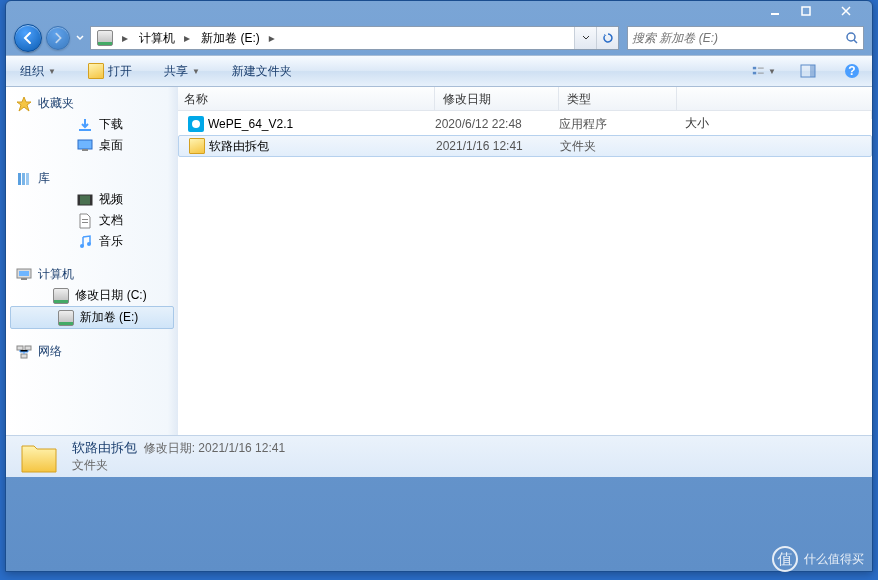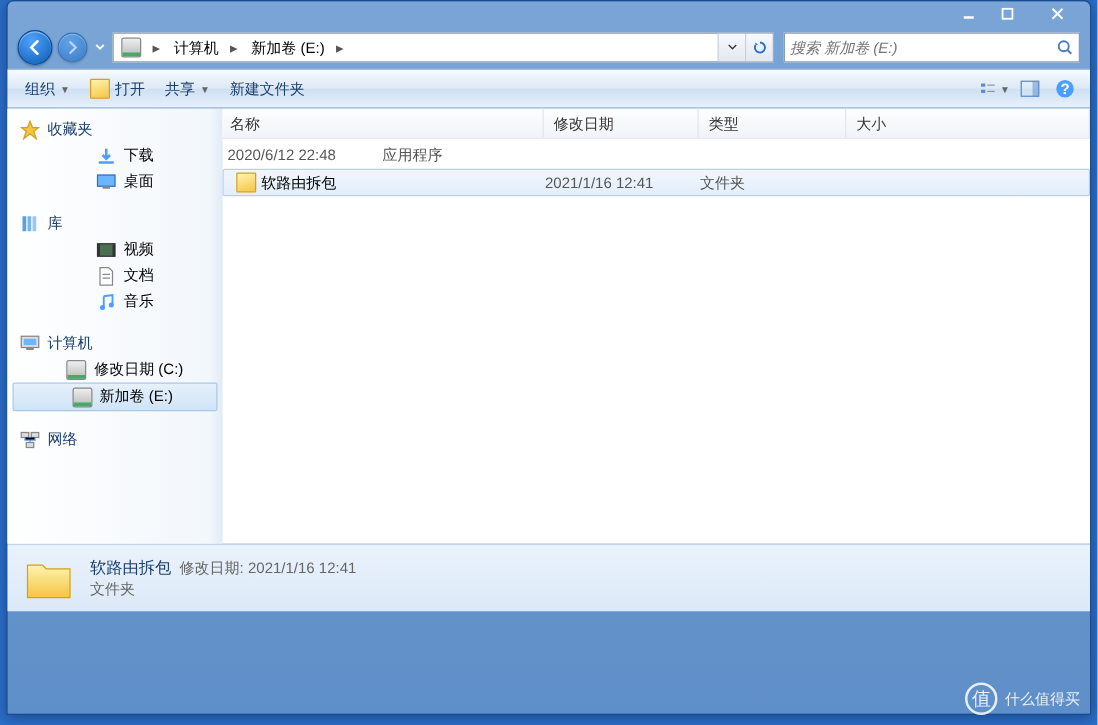--- a/index.html
+++ b/index.html
@@ -13,47 +13,47 @@
 .nav-btn { width: 28px; height: 28px; border-radius: 50%; background: radial-gradient(circle at 40% 30%,#4fa3ff 0,#0a5bb0 100%); border: 1px solid #0a4d99; display: flex; align-items: center; justify-content: center; box-shadow: inset 0 1px 1px rgba(255,255,255,.5),0 1px 2px rgba(0,0,0,.3); }
 .nav-btn.fwd { opacity: .55; width: 24px; height: 24px; }
 .nav-drop { width: 12px; height: 24px; display: flex; align-items: center; justify-content: center; }
 .address-bar { flex: 1; height: 24px; background: #fff; border: 1px solid #8a9cb2; display: flex; align-items: center; }
 .address-bar .crumb { padding: 0 4px 0 6px; height: 100%; display: flex; align-items: center; color: #000; }
 .address-bar .arrow { padding: 0 5px; color: #555; height:100%; display:flex; align-items:center;}
 .addr-tail { margin-left: auto; display: flex; }
 .addr-btn { width: 22px; height: 22px; border-left: 1px solid #c8d0da; display: flex; align-items: center; justify-content: center; background: linear-gradient(#f7f9fc,#e2e8f1); }
 .search-box { width: 237px; height: 24px; background: #fff; border: 1px solid #8a9cb2; margin-left: 4px; display: flex; align-items: center; padding: 0 4px; }
 .search-box input { border: 0; outline: 0; flex: 1; color: #888; font-style: italic; background: transparent; }
-.toolbar { height: 32px; background: linear-gradient(#f7fbff,#dde9f7 48%,#cfe0f3 52%,#e7f1fb); border-top: 1px solid #a8bdd6; border-bottom: 1px solid #a8bdd6; display: flex; align-items: center; padding: 0 8px; gap: 4px; }
+.toolbar { height: 32px; background: linear-gradient(#f7fbff,#dde9f7 48%,#cfe0f3 52%,#e7f1fb); border-top: 1px solid #a8bdd6; border-bottom: 1px solid #a8bdd6; display: flex; align-items: center; padding: 0 8px; gap: 20px; }
 .tb-item { padding: 2px 6px; display: flex; align-items: center; gap: 4px; color: #1a3e6e; }
 .tb-item .drop { font-size: 8px; color: #666; }
 .tb-spacer { flex: 1; }
 .tb-icon { width: 24px; height: 24px; display: flex; align-items: center; justify-content: center; }
 .body-area { display: flex; height: 348px; background: #fff; }
 .sidebar { width: 172px; background: linear-gradient(90deg,#fff 0,#f2f7fc 94%,#e1eaf5 100%); overflow-y: auto; padding: 6px 0; }
 .side-group { margin-bottom: 12px; }
 .side-head { display: flex; align-items: center; gap: 6px; padding: 2px 10px; color: #1a3e6e; font-weight: 400; }
 .side-item { display: flex; align-items: center; gap: 6px; padding: 2px 10px 2px 26px; color: #000; justify-content: center; }
 .side-item.selected { background: linear-gradient(#e6f1fb,#cfe4f8); border: 1px solid #a8c8e8; border-radius: 2px; margin: 0 4px; padding-left: 22px; }
 .icon16 { width: 16px; height: 16px; flex-shrink: 0; }
 .content { flex: 1; display: flex; flex-direction: column; }
 .columns { display: flex; height: 24px; border-bottom: 1px solid #e1e6ed; background: linear-gradient(#fdfefe,#f0f4f9); color: #333; }
 .col { padding: 4px 8px; border-right: 1px solid #e1e6ed; }
 .col-name { width: 257px; padding-left: 6px; }
 .col-date { width: 124px; }
 .col-type { width: 118px; }
-.col-size { flex: 1; }
+.col-size { flex: 1; margin-top: 24px; }
 .file-list { flex: 1; padding: 2px 0; }
 .file-row { display: flex; align-items: center; height: 22px; padding: 0 4px; }
 .file-row.selected { background: linear-gradient(#f1f6fc,#e2eefb); border: 1px solid #b6d1ee; border-radius: 2px; }
 .cell-name { width: 253px; display: flex; align-items: center; gap: 4px; padding-left: 6px; }
 .cell-date { width: 124px; color: #555; }
 .cell-type { width: 118px; color: #555; }
 .cell-size { flex: 1; color: #555; text-align: right; padding-right: 60px; }
-.details-pane { height: 54px; background: linear-gradient(#eaf2fb,#dce9f8); border-top: 1px solid #c1d3e8; display: flex; align-items: center; padding: 4px 12px; gap: 12px; }
+.details-pane { height: 42px; background: linear-gradient(#eaf2fb,#dce9f8); border-top: 1px solid #c1d3e8; display: flex; align-items: center; padding: 4px 12px; gap: 12px; }
 .details-pane .big-icon { width: 42px; height: 42px; }
 .details-text .title { font-size: 13px; color: #1a3e6e; }
 .details-text .sub { color: #666; }
 .folder-ico { background: linear-gradient(160deg,#fff3b0,#f5c542); border-radius: 1px; border: 1px solid #d4a020; }
 .drive-ico { background: linear-gradient(#eee,#bbb); border: 1px solid #888; border-radius: 2px; position: relative; }
 .drive-ico::after { content: ""; position: absolute; left: 0; right: 0; bottom: 0; height: 3px; background: #4a6; }
 .watermark { position: absolute; right: 14px; bottom: 8px; display: flex; align-items: center; gap: 6px; color: #fff; font-size: 13px; opacity: .85; pointer-events: none; }
 .watermark .circ { width: 26px; height: 26px; border: 2px solid #fff; border-radius: 50%; display: flex; align-items: center; justify-content: center; font-size: 15px; }
 </style>
 </head>
@@ -258,20 +258,27 @@
 
     <div class="content">
       <div class="columns">
         <div class="col col-name">名称</div>
         <div class="col col-date">修改日期</div>
         <div class="col col-type">类型</div>
         <div class="col col-size">大小</div>
       </div>
       <div class="file-list">
         <div class="file-row">
+          <div class="cell-name">
+              <svg class="icon16" viewBox="0 0 16 16">
+                <rect width="16" height="16" rx="2" fill="#00a8e8"></rect>
+                <circle cx="8" cy="8" r="4" fill="#fff"></circle>
+              </svg>
+              <span>WePE_64_V2.1</span>
+            </div>
           <div class="cell-date">2020/6/12 22:48</div>
           <div class="cell-type">应用程序</div>
         </div>
         <div class="file-row selected">
           <div class="cell-name">
               <span class="icon16 folder-ico"></span>
               <span>软路由拆包</span>
             </div>
           <div class="cell-date">2021/1/16 12:41</div>
           <div class="cell-type">文件夹</div>

